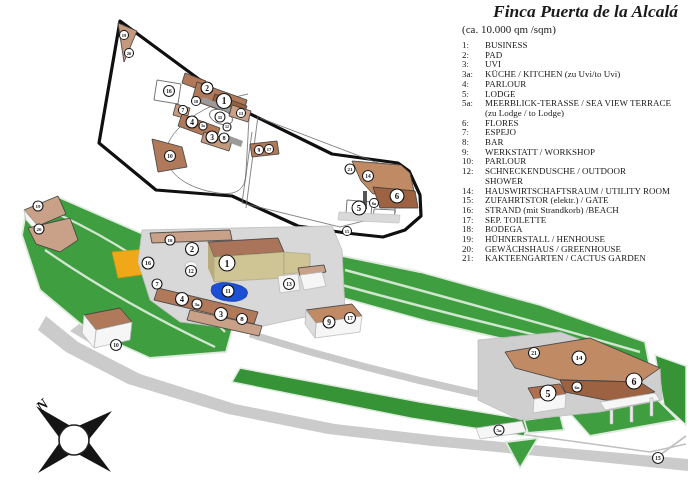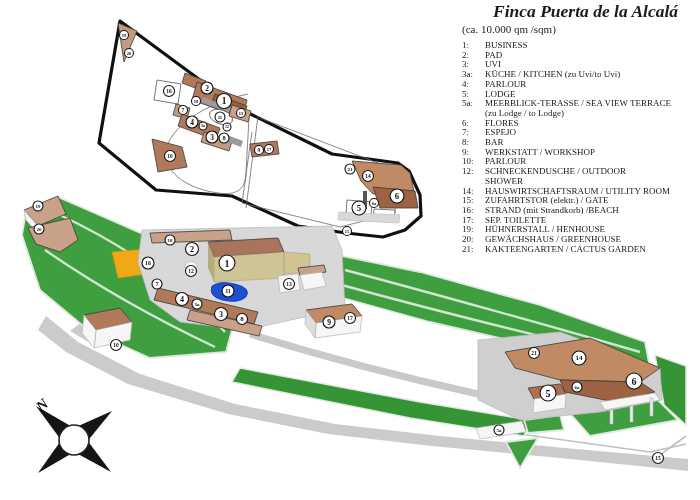--- a/index.html
+++ b/index.html
@@ -419,20 +419,24 @@
       </div>
       <div class="legend-row">
         <span class="legend-no">16:</span>
         <span class="legend-label">STRAND (mit Strandkorb) /BEACH</span>
       </div>
       <div class="legend-row">
         <span class="legend-no">17:</span>
         <span class="legend-label">SEP. TOILETTE</span>
       </div>
       <div class="legend-row">
+        <span class="legend-no">18:</span>
+        <span class="legend-label">BODEGA</span>
+      </div>
+      <div class="legend-row">
         <span class="legend-no">19:</span>
         <span class="legend-label">HÜHNERSTALL / HENHOUSE</span>
       </div>
       <div class="legend-row">
         <span class="legend-no">20:</span>
         <span class="legend-label">GEWÄCHSHAUS / GREENHOUSE</span>
       </div>
       <div class="legend-row">
         <span class="legend-no">21:</span>
         <span class="legend-label">KAKTEENGARTEN / CACTUS GARDEN</span>

